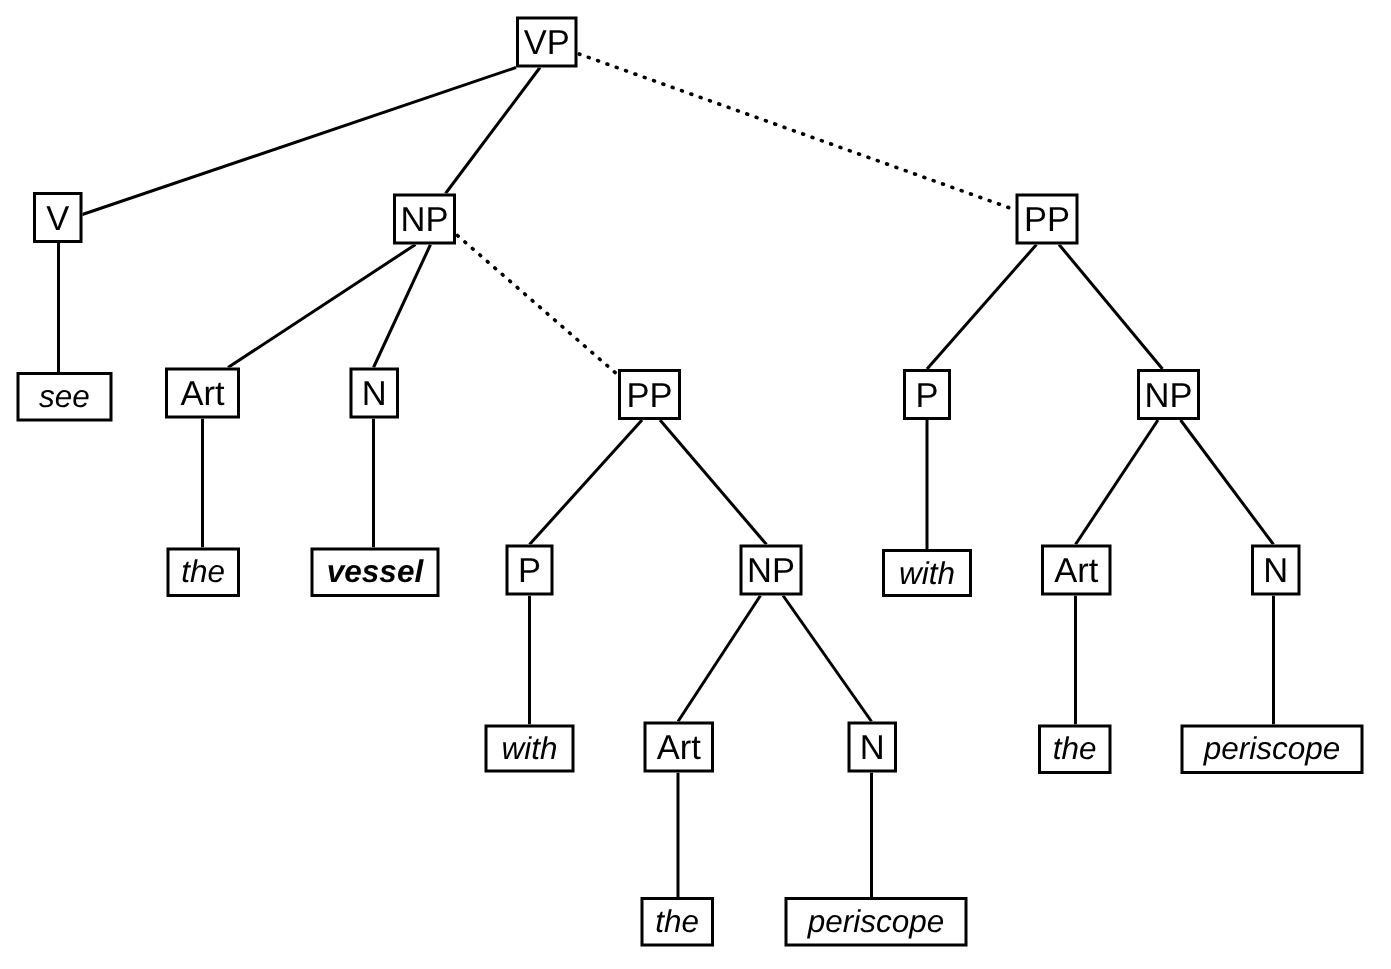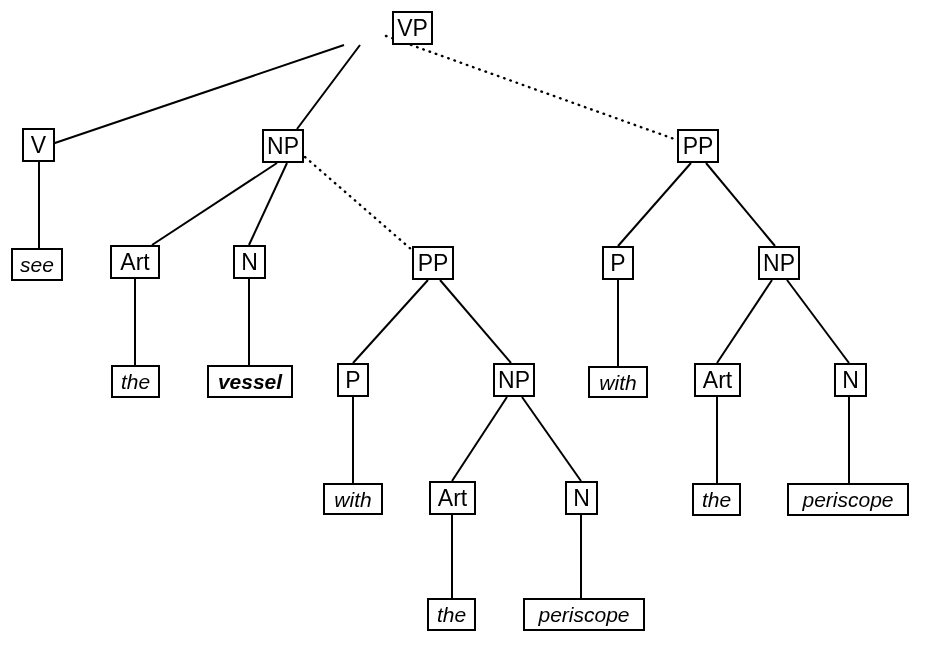--- a/index.html
+++ b/index.html
@@ -70,25 +70,25 @@
       <line x1="581" y1="515" x2="581" y2="598" stroke="#000000" stroke-width="2"></line>
       <line x1="691" y1="163" x2="618" y2="246" stroke="#000000" stroke-width="2"></line>
       <line x1="706" y1="163" x2="775" y2="246" stroke="#000000" stroke-width="2"></line>
       <line x1="618" y1="280" x2="618" y2="366" stroke="#000000" stroke-width="2"></line>
       <line x1="772" y1="280" x2="717" y2="363" stroke="#000000" stroke-width="2"></line>
       <line x1="787" y1="280" x2="849" y2="363" stroke="#000000" stroke-width="2"></line>
       <line x1="717" y1="397" x2="717" y2="483" stroke="#000000" stroke-width="2"></line>
       <line x1="849" y1="397" x2="849" y2="483" stroke="#000000" stroke-width="2"></line>
     </svg>
   <div id="node-layer">
-      <div class="tree-node cat-node" style="left: 344px; top: 11px; width: 41px; height: 34px; margin-left: 48px;">VP</div>
+      <div class="tree-node cat-node" style="left: 344px; top: 11px; width: 41px; height: 34px;">VP</div>
       <div class="tree-node cat-node" style="left: 22px; top: 128px; width: 33px; height: 34px;">V</div>
       <div class="tree-node cat-node" style="left: 262px; top: 129px; width: 42px; height: 34px;">NP</div>
       <div class="tree-node cat-node" style="left: 677px; top: 129px; width: 42px; height: 34px;">PP</div>
-      <div class="tree-node word-node" style="left: 11px; top: 248px; width: 52px; height: 33px;">see</div>
+      <div class="tree-node word-node" style="left: 11px; top: 248px; width: 64px; height: 33px;">see</div>
       <div class="tree-node cat-node" style="left: 110px; top: 245px; width: 50px; height: 34px;">Art</div>
       <div class="tree-node cat-node" style="left: 233px; top: 245px; width: 33px; height: 34px;">N</div>
       <div class="tree-node cat-node" style="left: 412px; top: 246px; width: 42px; height: 34px;">PP</div>
       <div class="tree-node cat-node" style="left: 602px; top: 246px; width: 32px; height: 34px;">P</div>
       <div class="tree-node cat-node" style="left: 758px; top: 246px; width: 42px; height: 34px;">NP</div>
       <div class="tree-node word-node" style="left: 111px; top: 365px; width: 49px; height: 33px;">the</div>
       <div class="tree-node word-node" style="left: 207px; top: 365px; width: 86px; height: 33px; font-weight: bold;">vessel</div>
       <div class="tree-node cat-node" style="left: 337px; top: 363px; width: 32px; height: 34px;">P</div>
       <div class="tree-node cat-node" style="left: 493px; top: 363px; width: 42px; height: 34px;">NP</div>
       <div class="tree-node word-node" style="left: 588px; top: 366px; width: 60px; height: 32px;">with</div>

